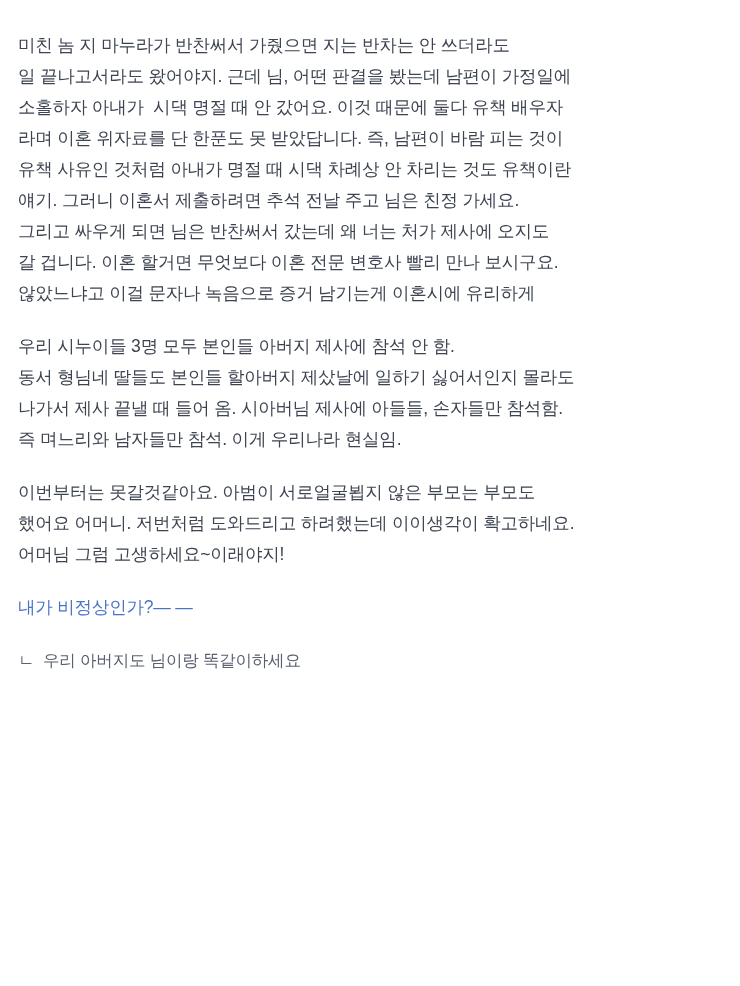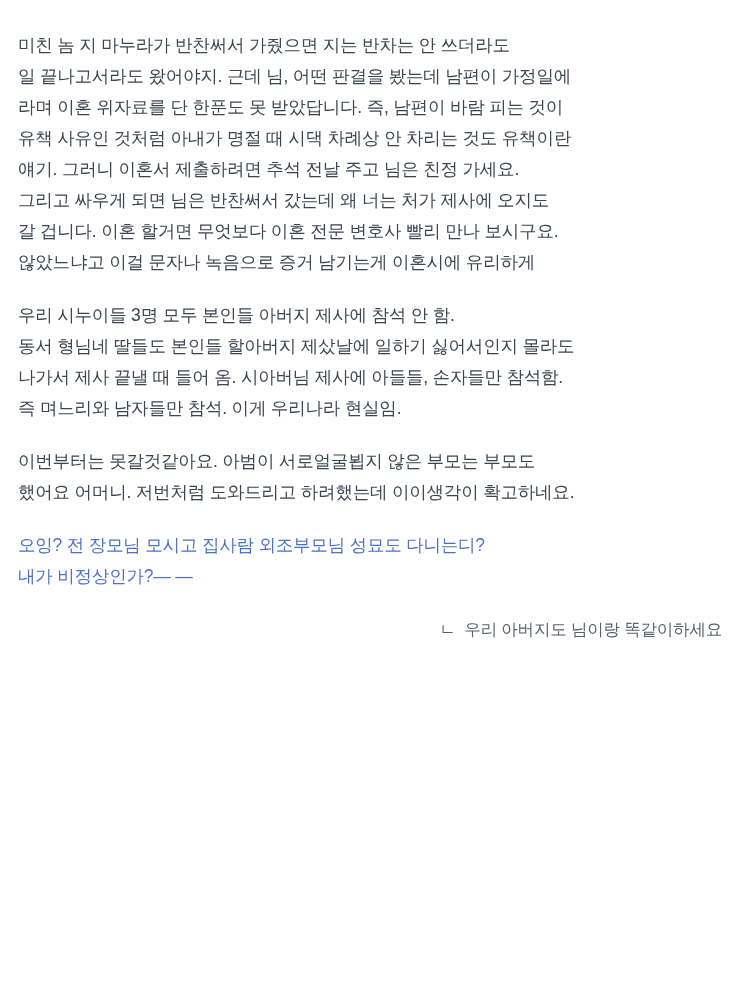--- a/index.html
+++ b/index.html
@@ -18,21 +18,20 @@
     width: 740px;
     height: 986px;
     box-sizing: border-box;
     padding: 30px 18px 20px 18px;
   }
   .block {
     margin: 0 0 22px 0;
   }
   .block:last-child {
     margin-bottom: 0;
-    text-align: right;
   }
   .line {
     font-size: 17.5px;
     line-height: 31px;
     letter-spacing: -0.2px;
     white-space: pre-wrap;
     word-break: keep-all;
   }
   .c-dark {
     color: #3d4451;
@@ -49,42 +48,43 @@
   }
 </style>
 </head>
 <body>
 
 <div class="page">
 
   <div class="block">
     <div class="line c-dark">미친 놈 지 마누라가 반찬써서 가줬으면 지는 반차는 안 쓰더라도</div>
     <div class="line c-dark">일 끝나고서라도 왔어야지. 근데 님, 어떤 판결을 봤는데 남편이 가정일에</div>
+    <div class="line c-dark">소홀하자 아내가  시댁 명절 때 안 갔어요. 이것 때문에 둘다 유책 배우자</div>
     <div class="line c-dark">라며 이혼 위자료를 단 한푼도 못 받았답니다. 즉, 남편이 바람 피는 것이</div>
     <div class="line c-dark">유책 사유인 것처럼 아내가 명절 때 시댁 차례상 안 차리는 것도 유책이란</div>
     <div class="line c-dark">얘기. 그러니 이혼서 제출하려면 추석 전날 주고 님은 친정 가세요.</div>
     <div class="line c-dark">그리고 싸우게 되면 님은 반찬써서 갔는데 왜 너는 처가 제사에 오지도</div>
     <div class="line c-dark">갈 겁니다. 이혼 할거면 무엇보다 이혼 전문 변호사 빨리 만나 보시구요.</div>
     <div class="line c-dark">않았느냐고 이걸 문자나 녹음으로 증거 남기는게 이혼시에 유리하게</div>
   </div>
 
   <div class="block">
     <div class="line c-dark">우리 시누이들 3명 모두 본인들 아버지 제사에 참석 안 함.</div>
     <div class="line c-dark">동서 형님네 딸들도 본인들 할아버지 제샀날에 일하기 싫어서인지 몰라도</div>
     <div class="line c-dark">나가서 제사 끝낼 때 들어 옴. 시아버님 제사에 아들들, 손자들만 참석함.</div>
     <div class="line c-dark">즉 며느리와 남자들만 참석. 이게 우리나라 현실임.</div>
   </div>
 
   <div class="block">
     <div class="line c-dark">이번부터는 못갈것같아요. 아범이 서로얼굴뵙지 않은 부모는 부모도</div>
     <div class="line c-dark">했어요 어머니. 저번처럼 도와드리고 하려했는데 이이생각이 확고하네요.</div>
+    <div class="line c-dark">어머님 그럼 고생하세요~이래야지!</div>
   </div>
 
   <div class="block">
-    <div class="line c-blue">오잉? 전 장모님 모시고 집사람 외조부모님 성묘도 다니는디?</div>
     <div class="line c-blue">내가 비정상인가?— —</div>
   </div>
 
   <div class="block">
     <div class="line reply c-gray">ㄴ  우리 아버지도 님이랑 똑같이하세요</div>
   </div>
 
 </div>
 
 </body></html>

